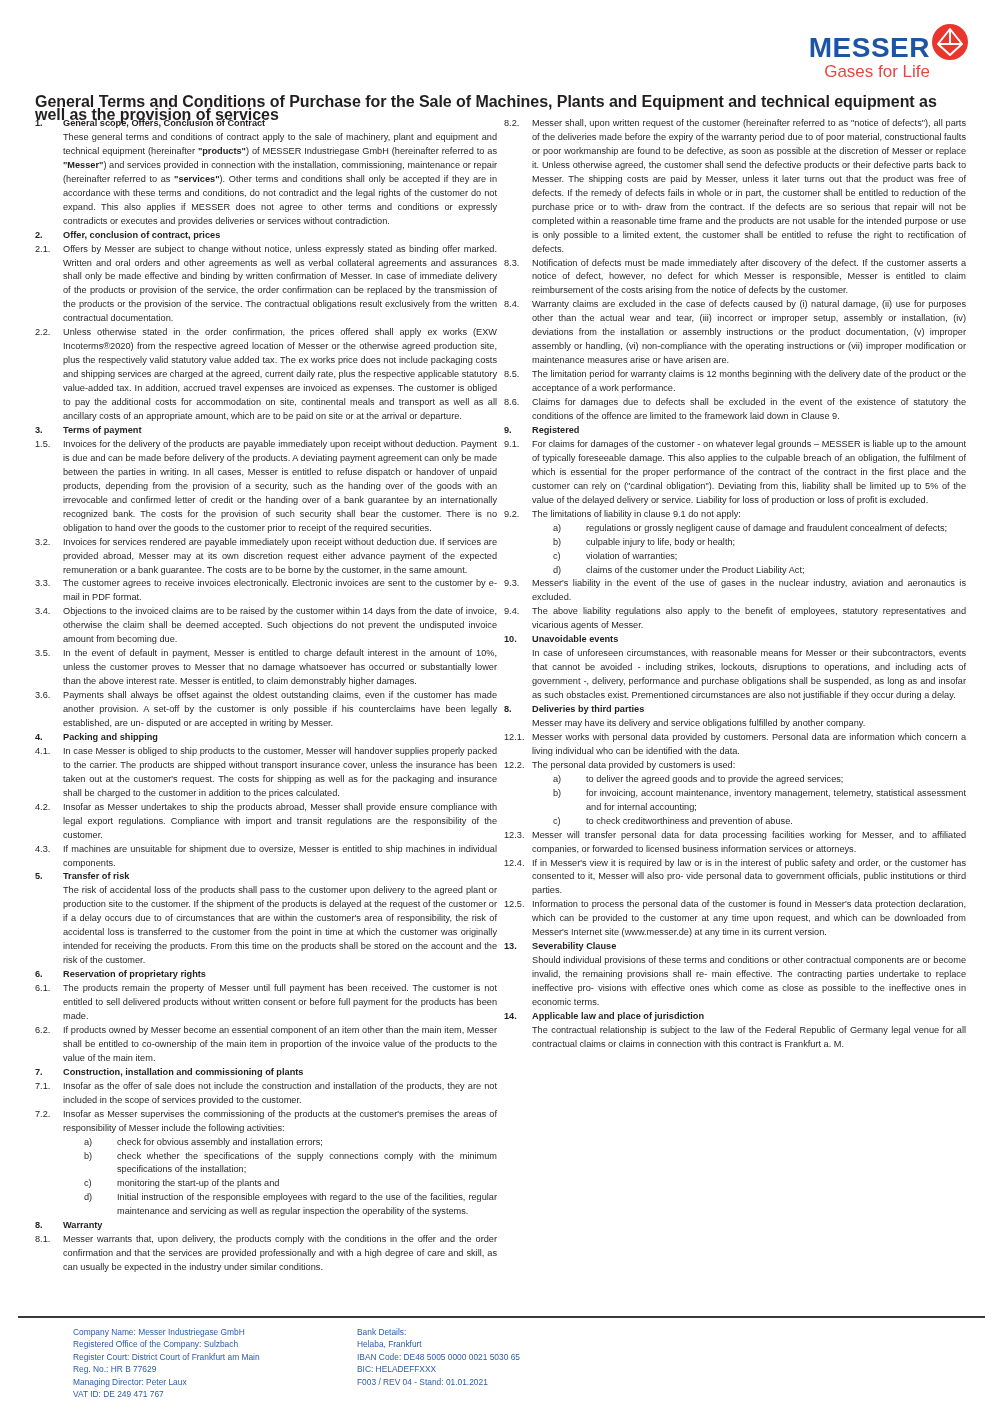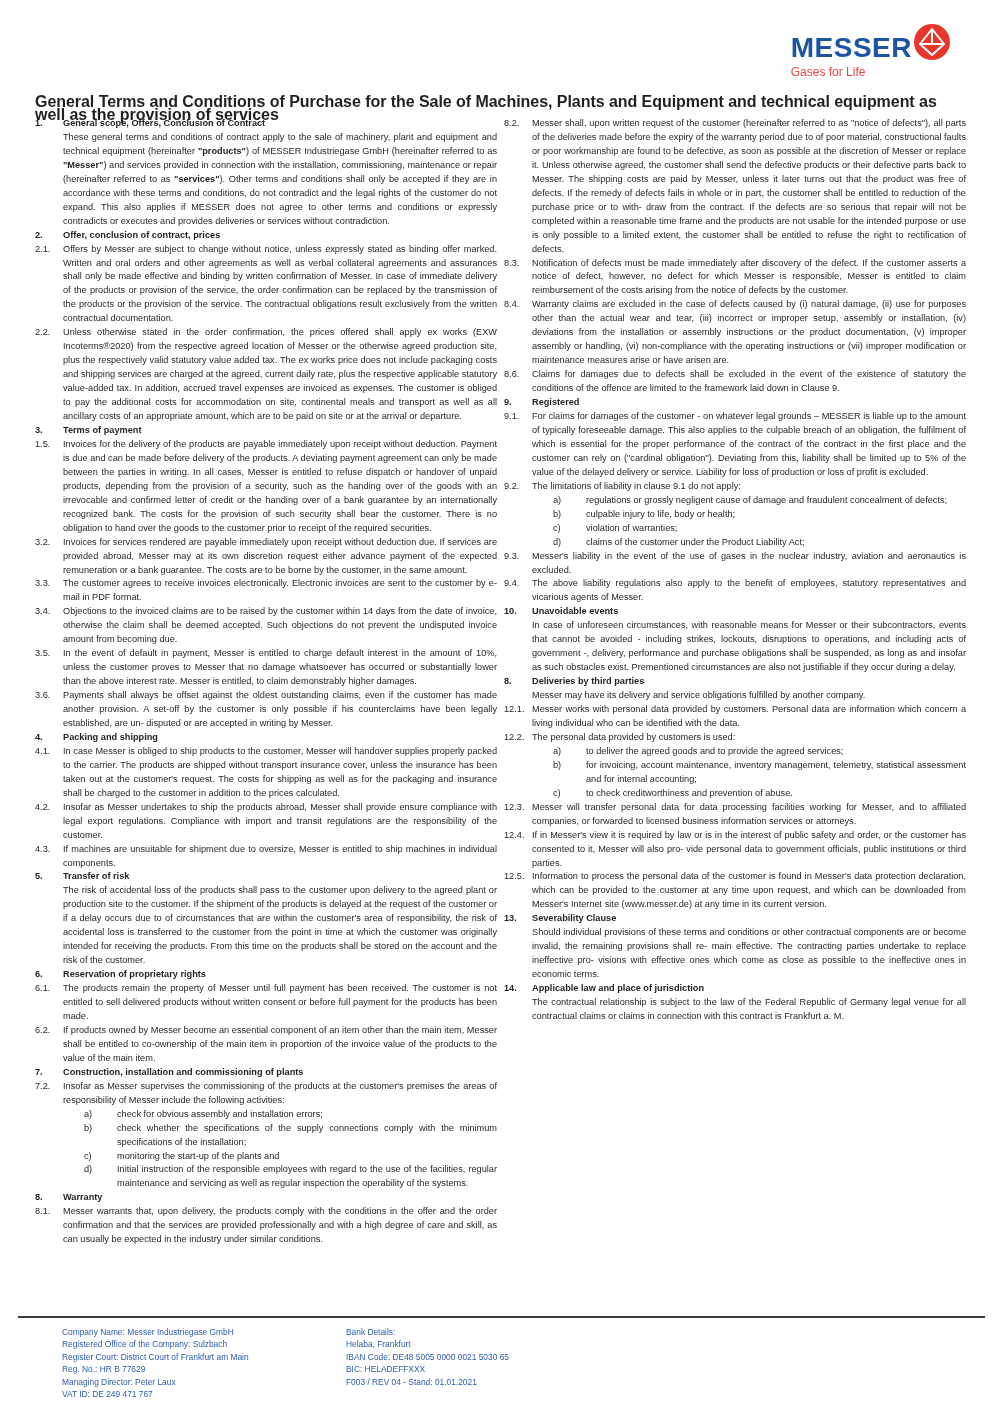--- a/index.html
+++ b/index.html
@@ -1,45 +1,45 @@
 <!DOCTYPE html>
 <html><head>
 <meta charset="utf-8">
 <style>
   html,body{margin:0;padding:0;background:#ffffff;}
   .page{position:relative;width:1000px;height:1415px;background:#fff;overflow:hidden;
         font-family:"Liberation Sans", sans-serif;color:#231f20;}
 
   
-  .logo{position:absolute;top:24px;right:50px;text-align:left;}
+  .logo{position:absolute;top:24px;right:32px;text-align:right;}
   .logo-row{display:flex;align-items:flex-start;justify-content:flex-end;}
   .brand{font-size:28px;font-weight:bold;letter-spacing:0.5px;line-height:30px;
          color:var(--logo-blue);margin-top:9px;}
   .emblem{width:36px;height:36px;margin-left:2px;flex-shrink:0;}
-  .tagline{font-size:12px;color:var(--tagline-red);margin-top:0px;padding-right:38px;line-height:18px;}
+  .tagline{font-size:17px;color:var(--tagline-red);margin-top:0px;padding-right:38px;line-height:18px;}
 
   
   .doc-title{position:absolute;left:35px;top:95px;width:935px;margin:0;
              font-size:16px;font-weight:bold;line-height:13px;letter-spacing:-0.05px;}
 
   
   .columns{position:absolute;left:35px;top:117px;width:930px;display:flex;gap:7px;}
   .col{width:462px;flex-shrink:0;}
   .clause{display:flex;align-items:flex-start;}
   .num{width:28px;flex-shrink:0;font-size:9.2px;line-height:13.95px;}
   .subnum{width:33px;flex-shrink:0;margin-left:21px;font-size:9.2px;line-height:13.95px;}
   .txt{flex:1;font-size:9.2px;line-height:13.95px;text-align:justify;}
   .clause.heading .num,.clause.heading .txt{font-weight:bold;text-align:left;}
   .txt b{font-weight:bold;}
 
   
   .footer-rule{position:absolute;left:18px;top:1316px;width:967px;height:2px;background:#3a3a3a;}
   .footer{position:absolute;left:0;top:1326px;width:1000px;font-size:8.4px;line-height:12.4px;
           color:var(--footer-blue);}
-  .f-col{position:absolute;top:0;}
+  .f-col{position:absolute;top:0;margin-left:11px;}
   .f-company{left:62px;}
   .f-bank{left:346px;}
 </style>
 </head>
 <body>
 
 <div class="page" style="--logo-blue: #1b55a4; --tagline-red: #e8473f; --footer-blue: #2b5cab; color: rgb(35, 31, 32);">
 
   <div class="logo">
     <div class="logo-row">
@@ -138,20 +138,24 @@
         </div>
         <div class="clause">
           <span class="num">6.2.</span>
           <div class="txt"><span>If products owned by Messer become an essential component of an item other than the main item, Messer shall be entitled to co-ownership of the main item in proportion of the invoice value of the products to the value of the main item.</span></div>
         </div>
         <div class="clause heading">
           <span class="num">7.</span>
           <div class="txt"><span>Construction, installation and commissioning of plants</span></div>
         </div>
         <div class="clause">
+          <span class="num">7.1.</span>
+          <div class="txt"><span>Insofar as the offer of sale does not include the construction and installation of the products, they are not included in the scope of services provided to the customer.</span></div>
+        </div>
+        <div class="clause">
           <span class="num">7.2.</span>
           <div class="txt"><span>Insofar as Messer supervises the commissioning of the products at the customer's premises the areas of responsibility of Messer include the following activities:</span></div>
         </div>
         <div class="clause sub">
           <span class="num"></span>
           <span class="subnum">a)</span>
           <div class="txt"><span>check for obvious assembly and installation errors;</span></div>
         </div>
         <div class="clause sub">
           <span class="num"></span>
@@ -182,20 +186,24 @@
           <span class="num">8.2.</span>
           <div class="txt"><span>Messer shall, upon written request of the customer (hereinafter referred to as "notice of defects"), all parts of the deliveries made before the expiry of the warranty period due to of poor material, constructional faults or poor workmanship are found to be defective, as soon as possible at the discretion of Messer or replace it. Unless otherwise agreed, the customer shall send the defective products or their defective parts back to Messer. The shipping costs are paid by Messer, unless it later turns out that the product was free of defects. If the remedy of defects fails in whole or in part, the customer shall be entitled to reduction of the purchase price or to with- draw from the contract. If the defects are so serious that repair will not be completed within a reasonable time frame and the products are not usable for the intended purpose or use is only possible to a limited extent, the customer shall be entitled to refuse the right to rectification of defects.</span></div>
         </div>
         <div class="clause">
           <span class="num">8.3.</span>
           <div class="txt"><span>Notification of defects must be made immediately after discovery of the defect. If the customer asserts a notice of defect, however, no defect for which Messer is responsible, Messer is entitled to claim reimbursement of the costs arising from the notice of defects by the customer.</span></div>
         </div>
         <div class="clause">
           <span class="num">8.4.</span>
           <div class="txt"><span>Warranty claims are excluded in the case of defects caused by (i) natural damage, (ii) use for purposes other than the actual wear and tear, (iii) incorrect or improper setup, assembly or installation, (iv) deviations from the installation or assembly instructions or the product documentation, (v) improper assembly or handling, (vi) non-compliance with the operating instructions or (vii) improper modification or maintenance measures arise or have arisen are.</span></div>
+        </div>
+        <div class="clause">
+          <span class="num">8.5.</span>
+          <div class="txt"><span>The limitation period for warranty claims is 12 months beginning with the delivery date of the product or the acceptance of a work performance.</span></div>
         </div>
         <div class="clause">
           <span class="num">8.6.</span>
           <div class="txt"><span>Claims for damages due to defects shall be excluded in the event of the existence of statutory the conditions of the offence are limited to the framework laid down in Clause 9.</span></div>
         </div>
         <div class="clause heading">
           <span class="num">9.</span>
           <div class="txt"><span>Registered</span></div>
         </div>
         <div class="clause">

